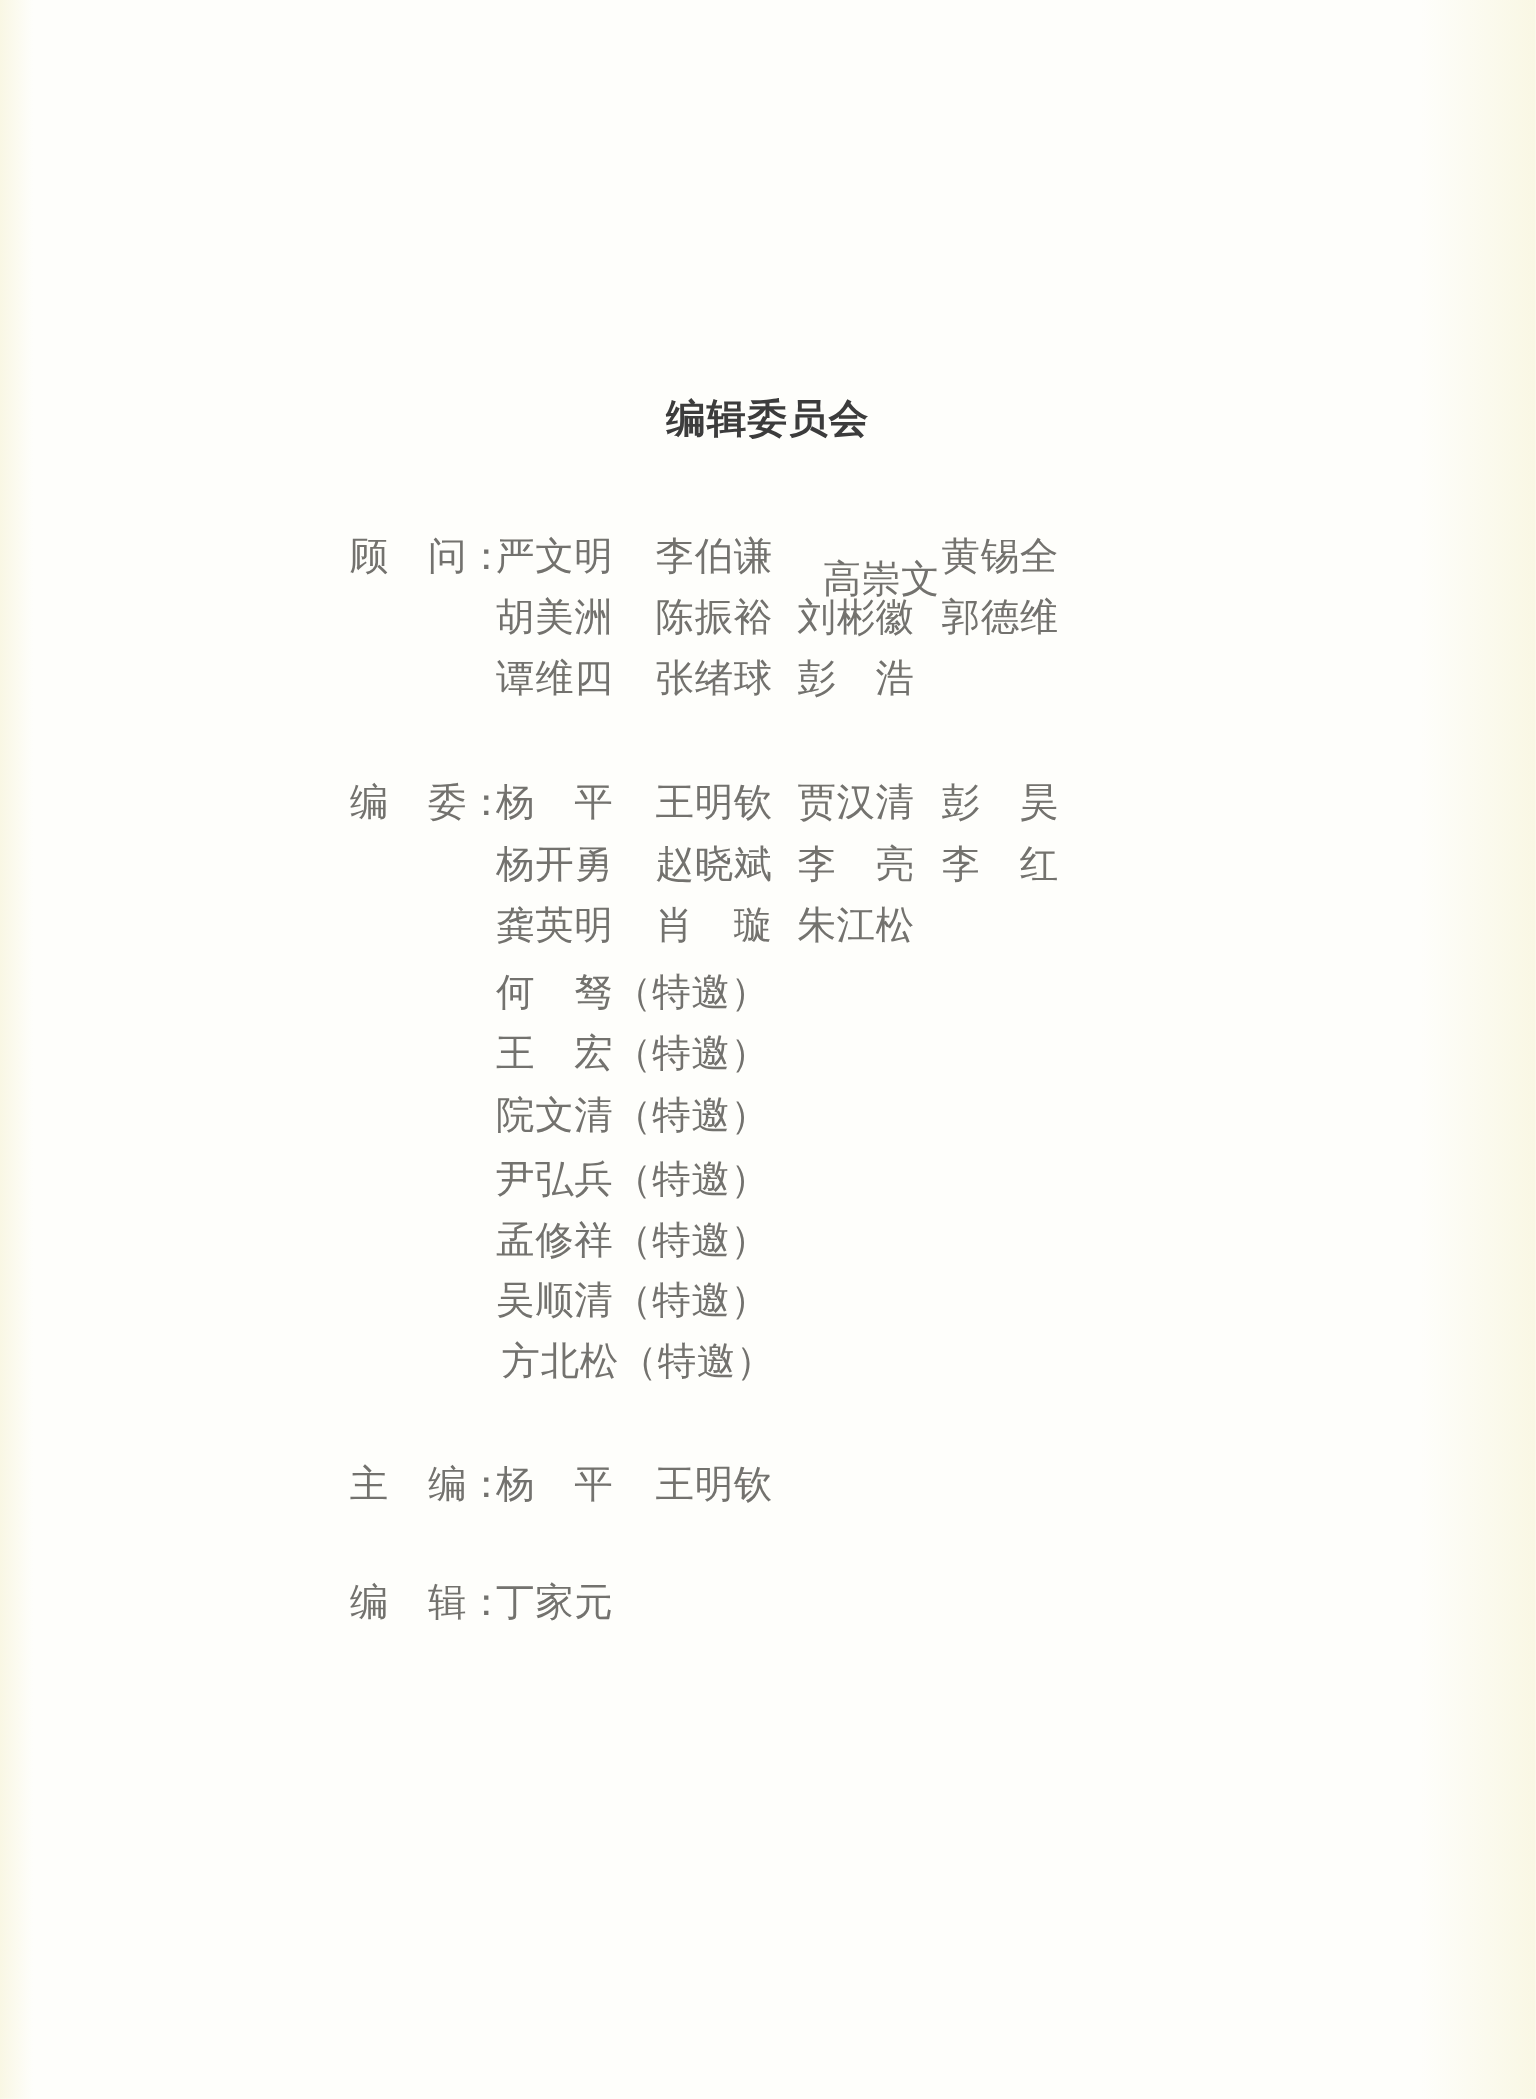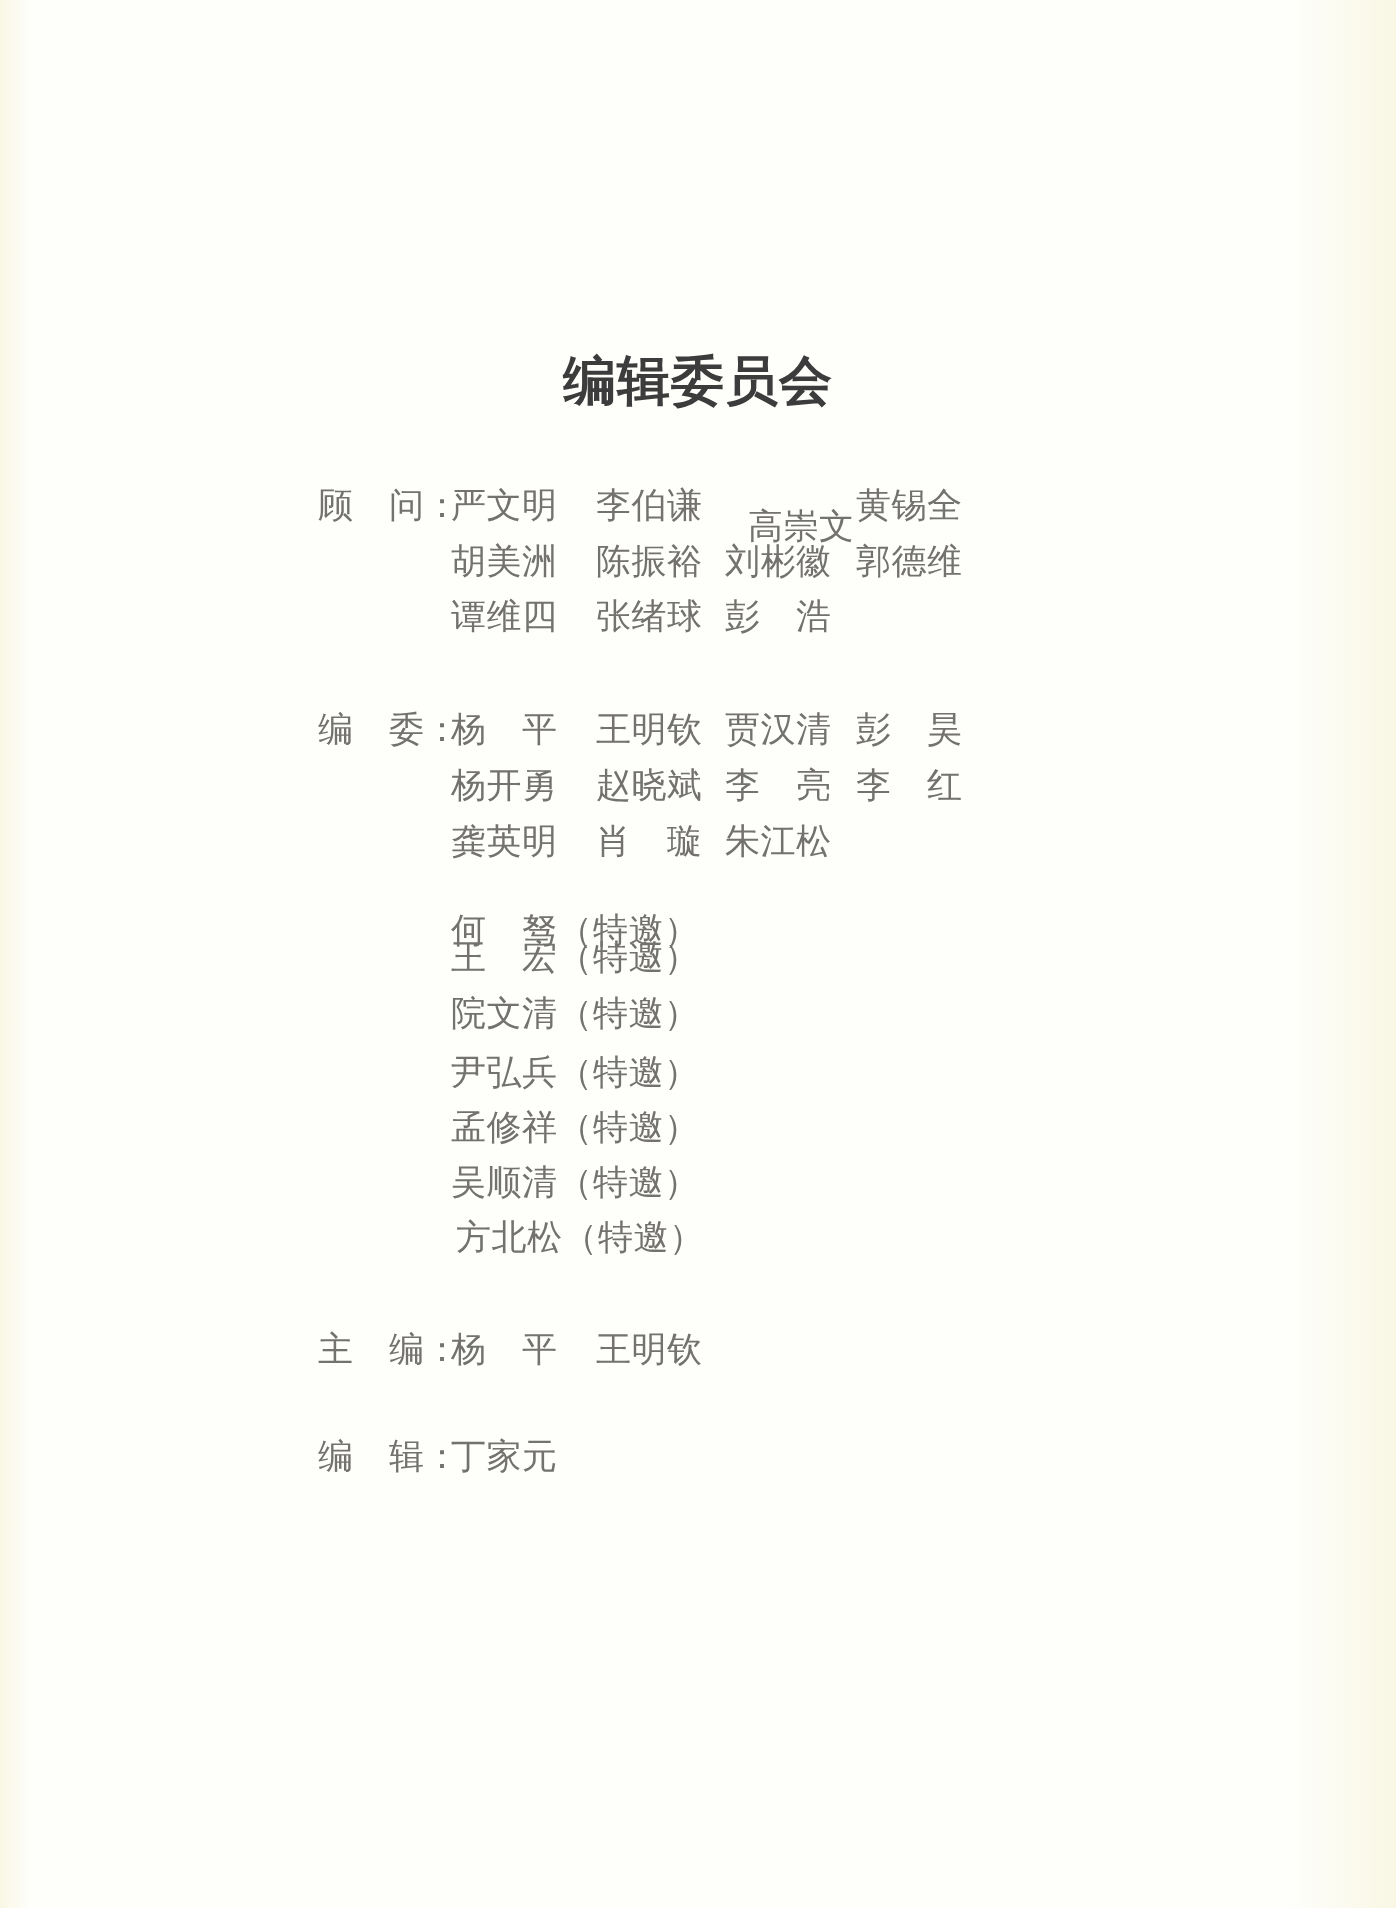--- a/index.html
+++ b/index.html
@@ -27,21 +27,21 @@
   }
   .title {
     position: absolute;
     top: 350px;
     left: 0;
     width: 100%;
     margin: 0;
     text-align: center;
     font-family: "Liberation Sans", sans-serif;
     font-weight: bold;
-    font-size: 53px;
+    font-size: 36px;
     line-height: 62px;
     letter-spacing: 1px;
     color: var(--title-ink, #3c3c3c);
   }
   .row {
     position: absolute;
     left: 318px;
     height: 42px;
     font-size: 35px;
     line-height: 40px;
@@ -95,21 +95,21 @@
         <span class="name" style="left: 278px;">赵晓斌</span>
         <span class="name" style="left: 407px;">李　亮</span>
         <span class="name" style="left: 538px;">李　红</span>
       </div>
       <div class="row" style="top: 822px;">
         <span class="name" style="left: 133px;">龚英明</span>
         <span class="name" style="left: 278px;">肖　璇</span>
         <span class="name" style="left: 407px;">朱江松</span>
       </div>
       <div class="row" style="top: 883px;">
-        <span class="name" style="left: 133px; margin-top: 28px;">何　驽（特邀）</span>
+        <span class="name" style="left: 133px;">何　驽（特邀）</span>
       </div>
       <div class="row" style="top: 938px;">
         <span class="name" style="left: 133px;">王　宏（特邀）</span>
       </div>
       <div class="row" style="top: 994px;">
         <span class="name" style="left: 133px;">院文清（特邀）</span>
       </div>
       <div class="row" style="top: 1053px;">
         <span class="name" style="left: 133px; font-family: Liberation Serif, serif;">尹弘兵（特邀）</span>
       </div>

